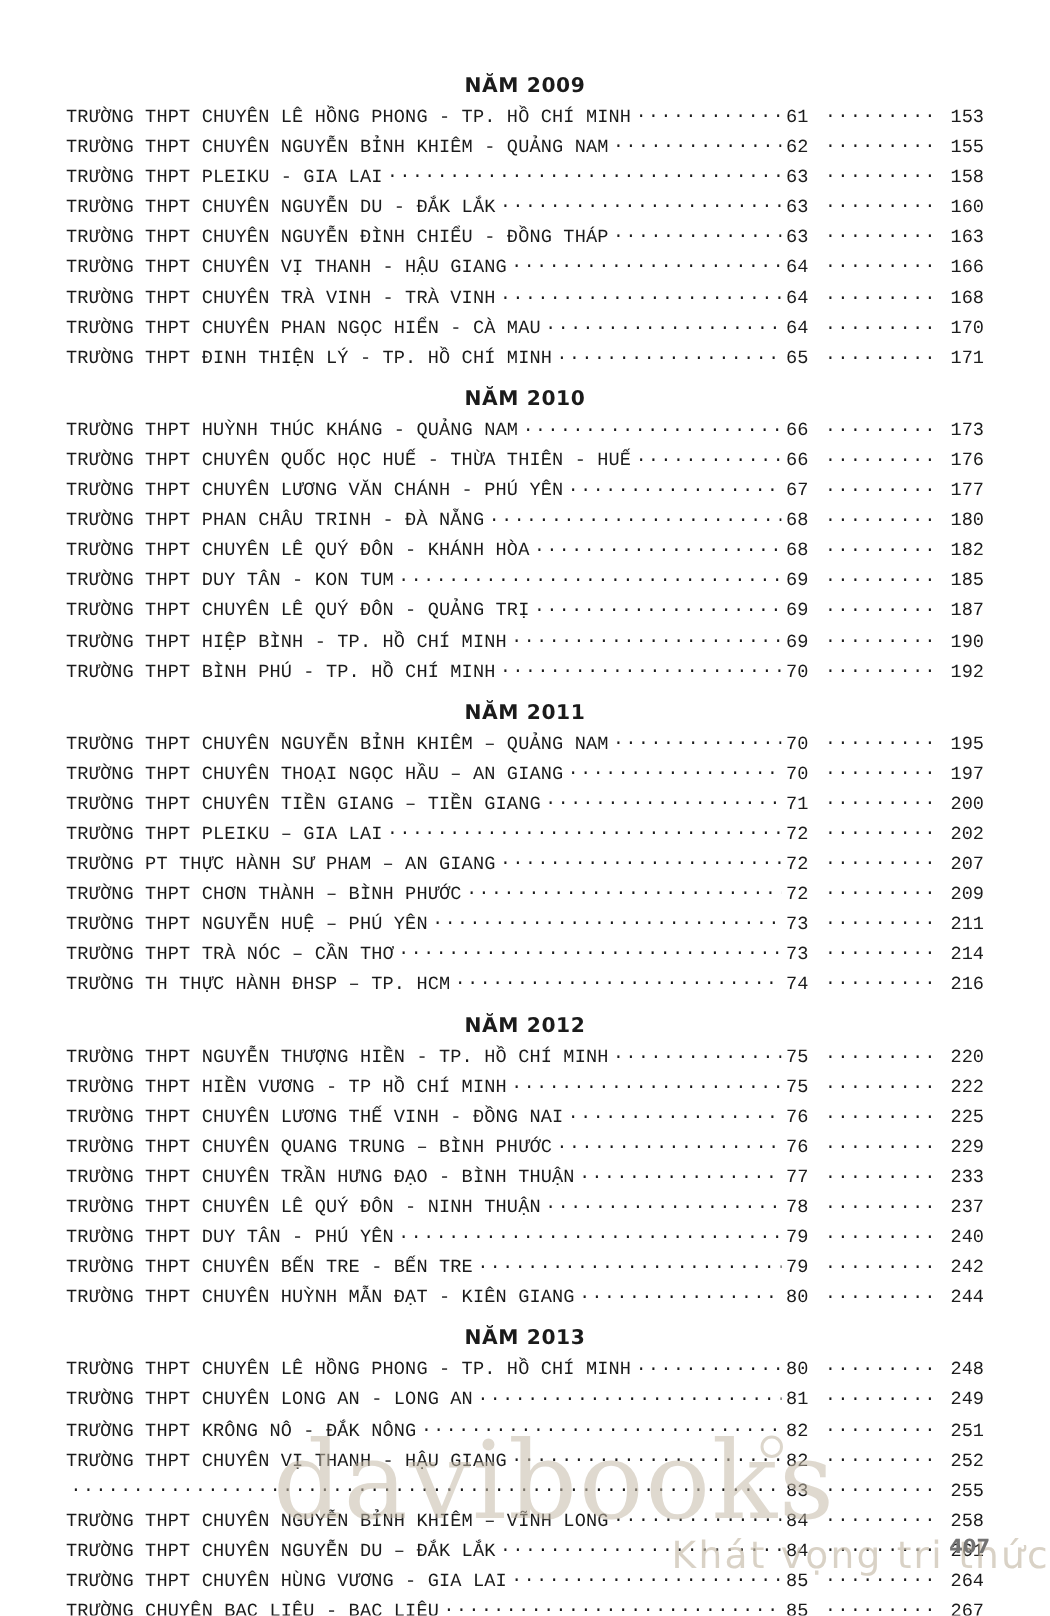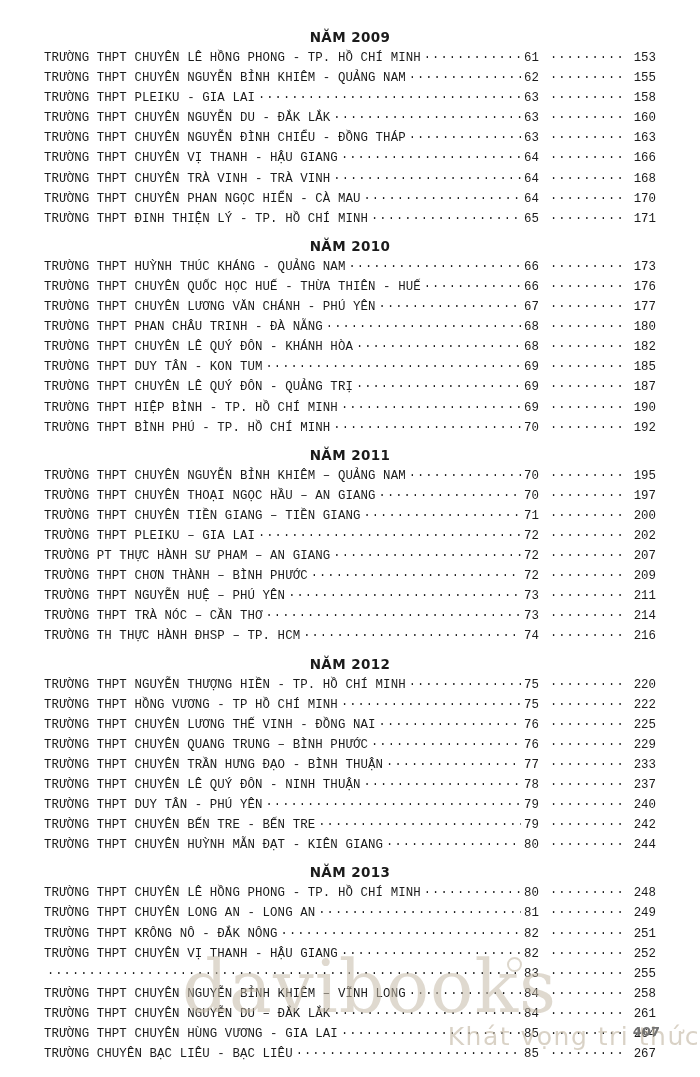--- a/index.html
+++ b/index.html
@@ -12,21 +12,21 @@
     background: #ffffff;
     font-family: "DejaVu Sans", "Liberation Sans", sans-serif;
     position: relative;
     overflow: hidden;
   }
   .page {
     position: relative;
     width: 700px;
     height: 1077px;
     box-sizing: border-box;
-    padding: 20px 44px 0 44px;
+    padding: 40px 44px 0 44px;
   }
   .section {
     margin-bottom: 4px;
   }
   .section-title {
     text-align: center;
     font-weight: bold;
     font-size: 13.5px;
     color: #1b1b1b;
     letter-spacing: 0.4px;
@@ -337,21 +337,21 @@
       <div class="section">
         <div class="section-title">NĂM 2012</div>
         <div class="entry">
           <span class="label">TRƯỜNG THPT NGUYỄN THƯỢNG HIỀN - TP. HỒ CHÍ MINH</span>
           <span class="dots"></span>
           <span class="numA">75</span>
           <span class="dots2"></span>
           <span class="numB">220</span>
         </div>
         <div class="entry">
-          <span class="label">TRƯỜNG THPT HỒNG VƯƠNG - TP HỒ CHÍ MINH</span>
+          <span class="label">TRƯỜNG THPT HIỀN VƯƠNG - TP HỒ CHÍ MINH</span>
           <span class="dots"></span>
           <span class="numA">75</span>
           <span class="dots2"></span>
           <span class="numB">222</span>
         </div>
         <div class="entry">
           <span class="label">TRƯỜNG THPT CHUYÊN LƯƠNG THẾ VINH - ĐỒNG NAI</span>
           <span class="dots"></span>
           <span class="numA">76</span>
           <span class="dots2"></span>

